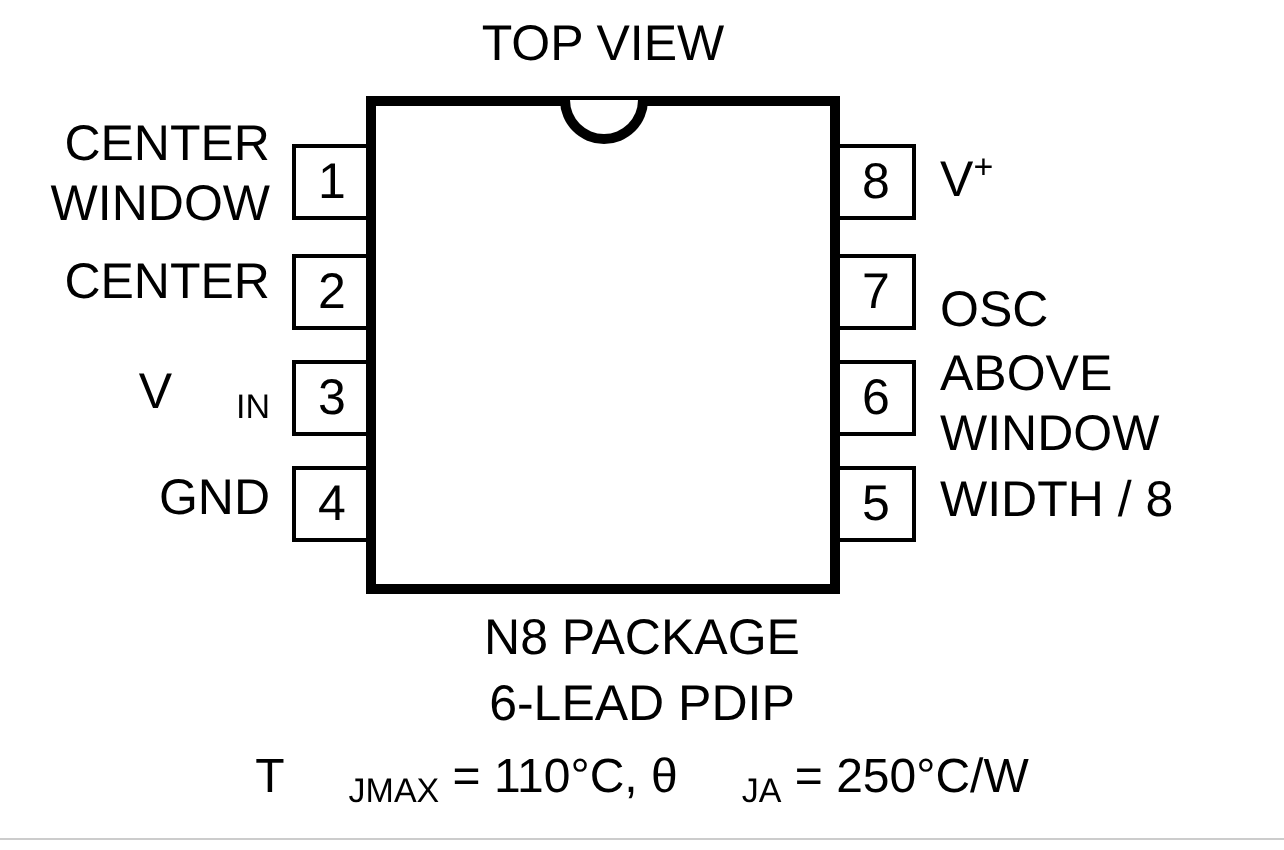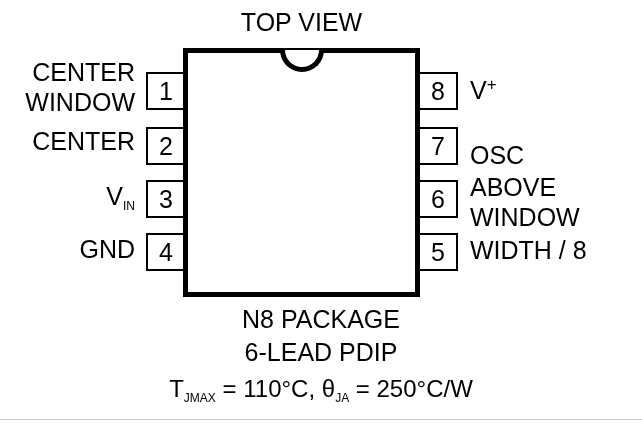--- a/index.html
+++ b/index.html
@@ -114,24 +114,25 @@
   .lbl-vin     { top: 182px; }
   .lbl-gnd     { top: 235px; }
 
   .lbl-vplus   { top: 76px;  }
   .lbl-osc     { top: 125px; margin-top: 16px; }
   .lbl-above   { top: 172px; }
   .lbl-width   { top: 236px; }
 
   
   .sub {
-    font-size: 12px;
+    font-size: 17px;
     vertical-align: baseline;
     position: relative;
     top: 5px;
+    margin-left: 32px;
   }
   .sup {
     font-size: 17px;
     vertical-align: baseline;
     position: relative;
     top: -9px;
   }
 
   
   .caption {

